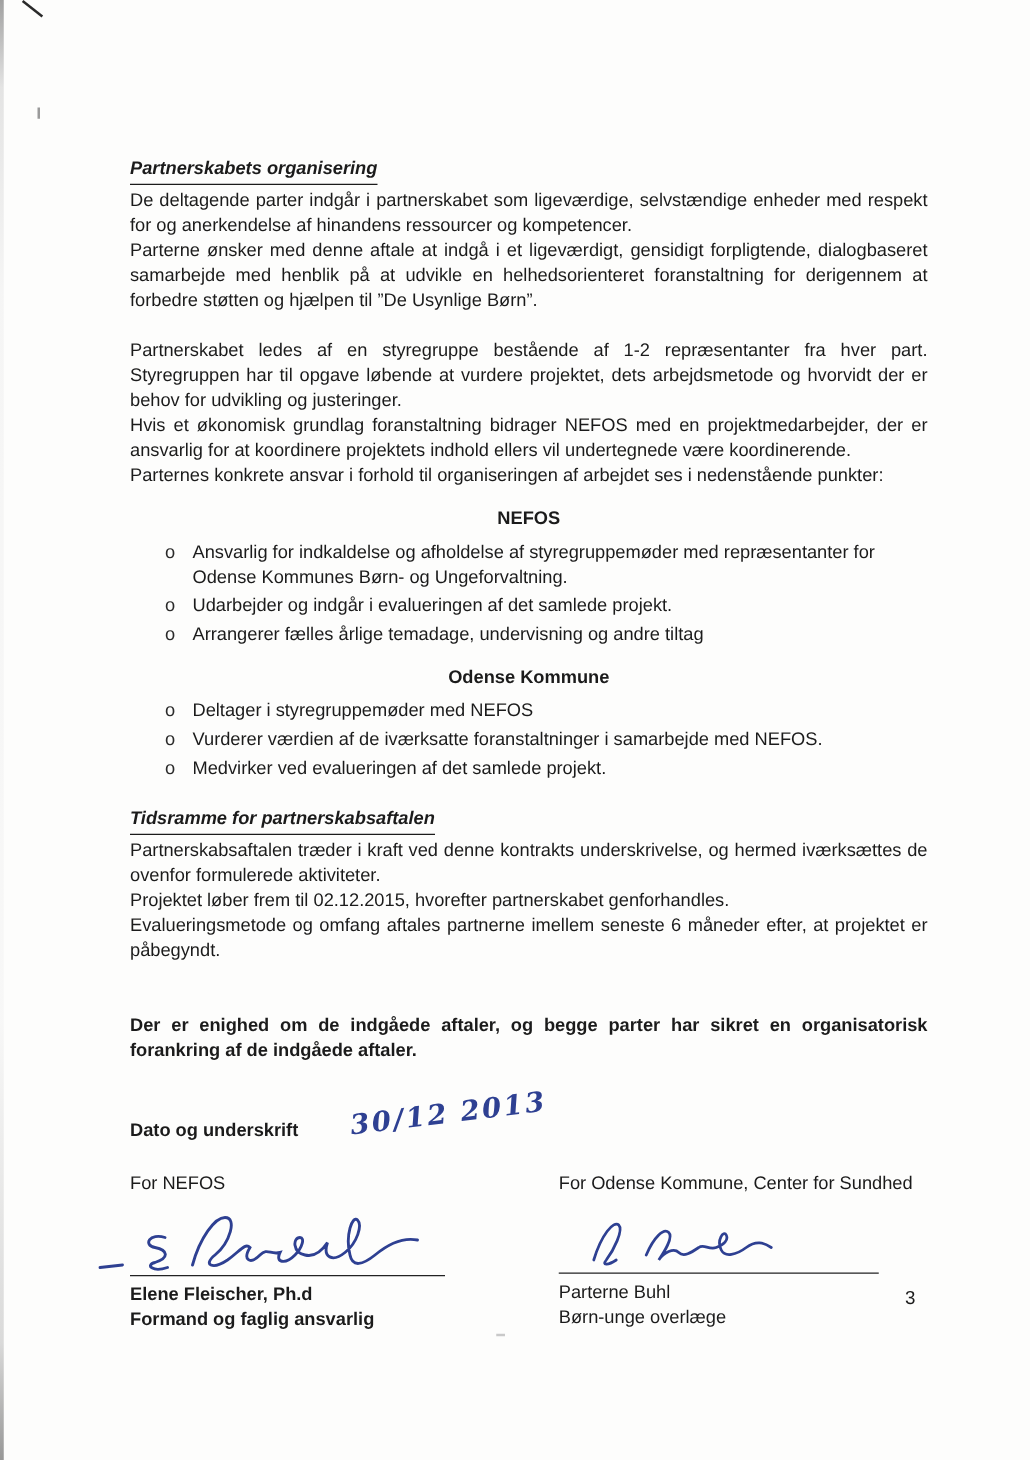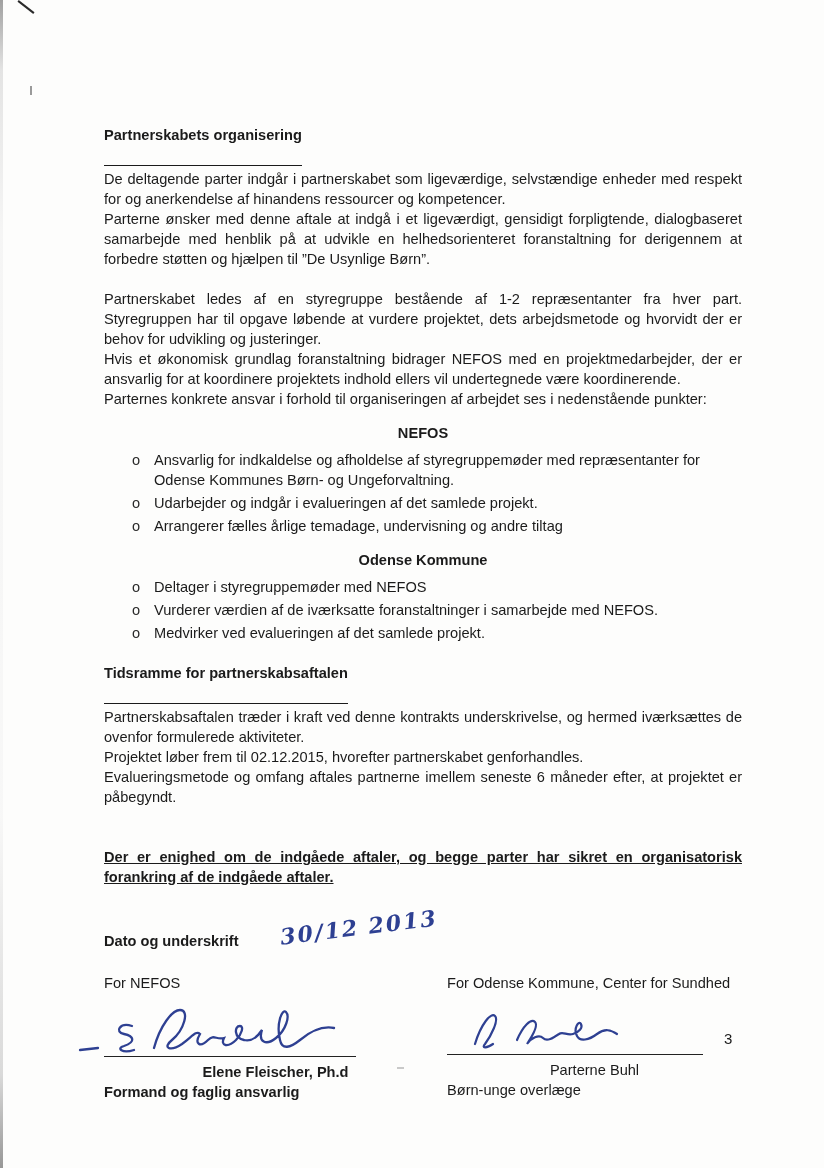--- a/index.html
+++ b/index.html
@@ -16,45 +16,45 @@
   .edge-strip{position:absolute;left:0;top:0;width:3px;height:100%;
     background:linear-gradient(to bottom,#555 0%,#cfcfcf 6%,#efefef 20%,#f3f3f3 70%,#bdbdbd 92%,#444 100%);
     opacity:.55;}
   .corner-mark{position:absolute;left:16px;top:6px;width:20px;height:2px;background:#2a2a2a;transform:rotate(38deg);}
   .small-mark{position:absolute;left:30px;top:86px;width:2px;height:9px;background:#9a9a9a;}
   .bottom-mark{position:absolute;left:397px;top:1067px;width:7px;height:2px;background:#c9c9c9;}
 
   .content{position:absolute;left:104px;top:126px;width:638px;font-size:14.6px;line-height:1.37;}
   p{margin:0;text-align:justify;}
   .h{font-weight:bold;}
-  .underline{display:inline-block;border-bottom:1.6px solid #1b1b1b;padding-bottom:19px;margin-bottom:4px;}
+  .underline{display:inline-block;border-bottom:1.6px solid #1b1b1b;padding-bottom:1px;margin-bottom:4px;font-style:italic;}
   .gap-sm{margin-top:14px;text-align:center;}
   .gap-md{margin-top:20px;}
-  .gap-lg{margin-top:40px;text-decoration:underline;}
+  .gap-lg{margin-top:40px;}
   ul.olist{list-style:none;margin:7px 0 0 0;padding:0 0 0 28px;}
   ul.olist li{display:flex;margin-bottom:3px;}
   ul.olist .bullet{width:22px;flex:0 0 22px;color:#2a2a2a;}
   ul.olist .li-text{flex:1;}
   .bold-par{font-weight:bold;}
 
   
   .date-row{margin-top:34px;display:flex;align-items:flex-end;font-weight:bold;}
   .hand-date{
     font-family:"DejaVu Serif",serif;font-style:italic;
     color:#2e4092;font-size:22px;letter-spacing:2px;
     transform:rotate(-7deg) translateY(-10px);display:inline-block;margin-left:42px;
   }
   .sig-grid{display:flex;margin-top:22px;}
   .sig-col-left{width:343px;}
   .sig-col-right{width:295px;}
   .sig-img{display:block;margin-top:2px;}
   .sig-line{border-bottom:1.6px solid #222;margin-top:-6px;}
   .sig-line.left{width:252px;}
   .sig-line.right{width:256px;}
-  .sig-name{margin-top:6px;text-align:center;}
+  .sig-name{margin-top:6px;}
   .bold{font-weight:bold;}
   .page-number{position:absolute;left:724px;top:1030px;font-size:15px;}
 </style>
 </head>
 <body>
 
 <div class="page">
 
   <div class="edge-strip"></div>
   <div class="corner-mark"></div>

